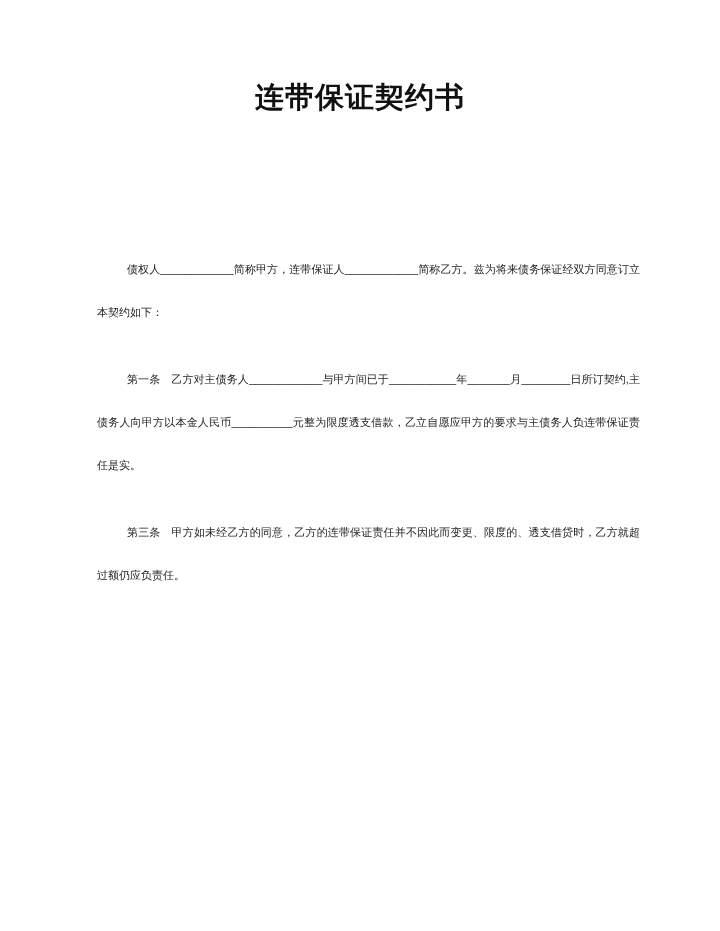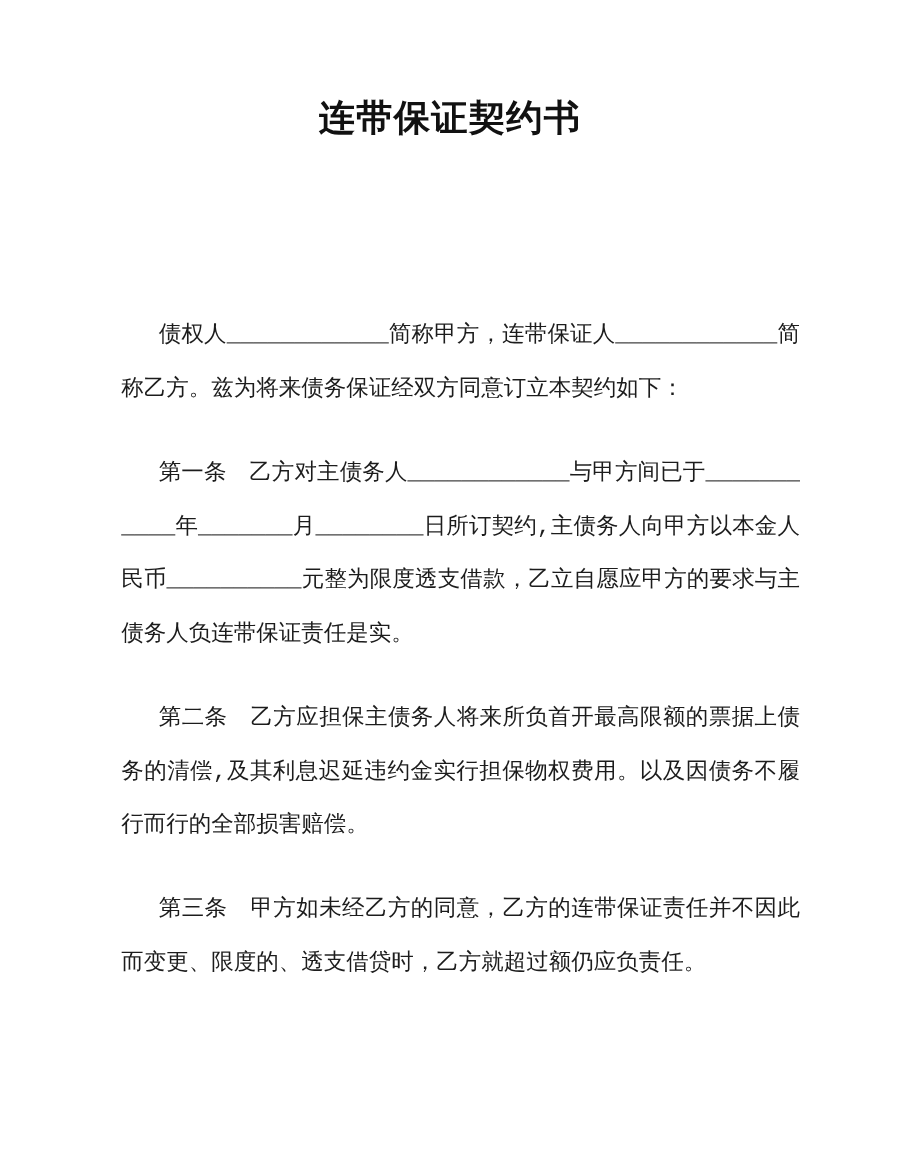--- a/index.html
+++ b/index.html
@@ -6,56 +6,55 @@
     margin: 0;
     padding: 0;
     background: #ffffff;
   }
   .page {
     position: relative;
     width: 720px;
     height: 931px;
     background: #ffffff;
     overflow: hidden;
-    font-family: Liberation Mono, monospace;
+    font-family: Liberation Sans, sans-serif;
     color: #1c1c1c;
   }
   .doc-title {
     position: absolute;
     top: 78px;
     left: 0;
     width: 720px;
     text-align: center;
     font-size: 29px;
     font-weight: bold;
     letter-spacing: 1px;
     line-height: 38px;
     color: #111111;
   }
   .doc-body {
     position: absolute;
     top: 248px;
     left: 97px;
     width: 543px;
-    font-size: 18px;
+    font-size: 11px;
     line-height: 43px;
     text-align: justify;
     color: #1c1c1c;
   }
   .doc-body p {
     margin: 0 0 24px 0;
     text-indent: 30px;
     word-break: break-all;
   }
 </style>
 </head>
 <body>
 
 <div class="page">
   <div class="doc-title">连带保证契约书</div>
 
   <div class="doc-body">
     <p>债权人____________简称甲方，连带保证人____________简称乙方。兹为将来债务保证经双方同意订立本契约如下：</p>
     <p>第一条　乙方对主债务人____________与甲方间已于___________年_______月________日所订契约,主债务人向甲方以本金人民币__________元整为限度透支借款，乙立自愿应甲方的要求与主债务人负连带保证责任是实。</p>
-    <p>第二条　乙方应担保主债务人将来所负首开最高限额的票据上债务的清偿,及其利息迟延违约金实行担保物权费用。以及因债务不履行而行的全部损害赔偿。</p>
     <p>第三条　甲方如未经乙方的同意，乙方的连带保证责任并不因此而变更、限度的、透支借贷时，乙方就超过额仍应负责任。</p>
   </div>
 </div>
 
 </body></html>

